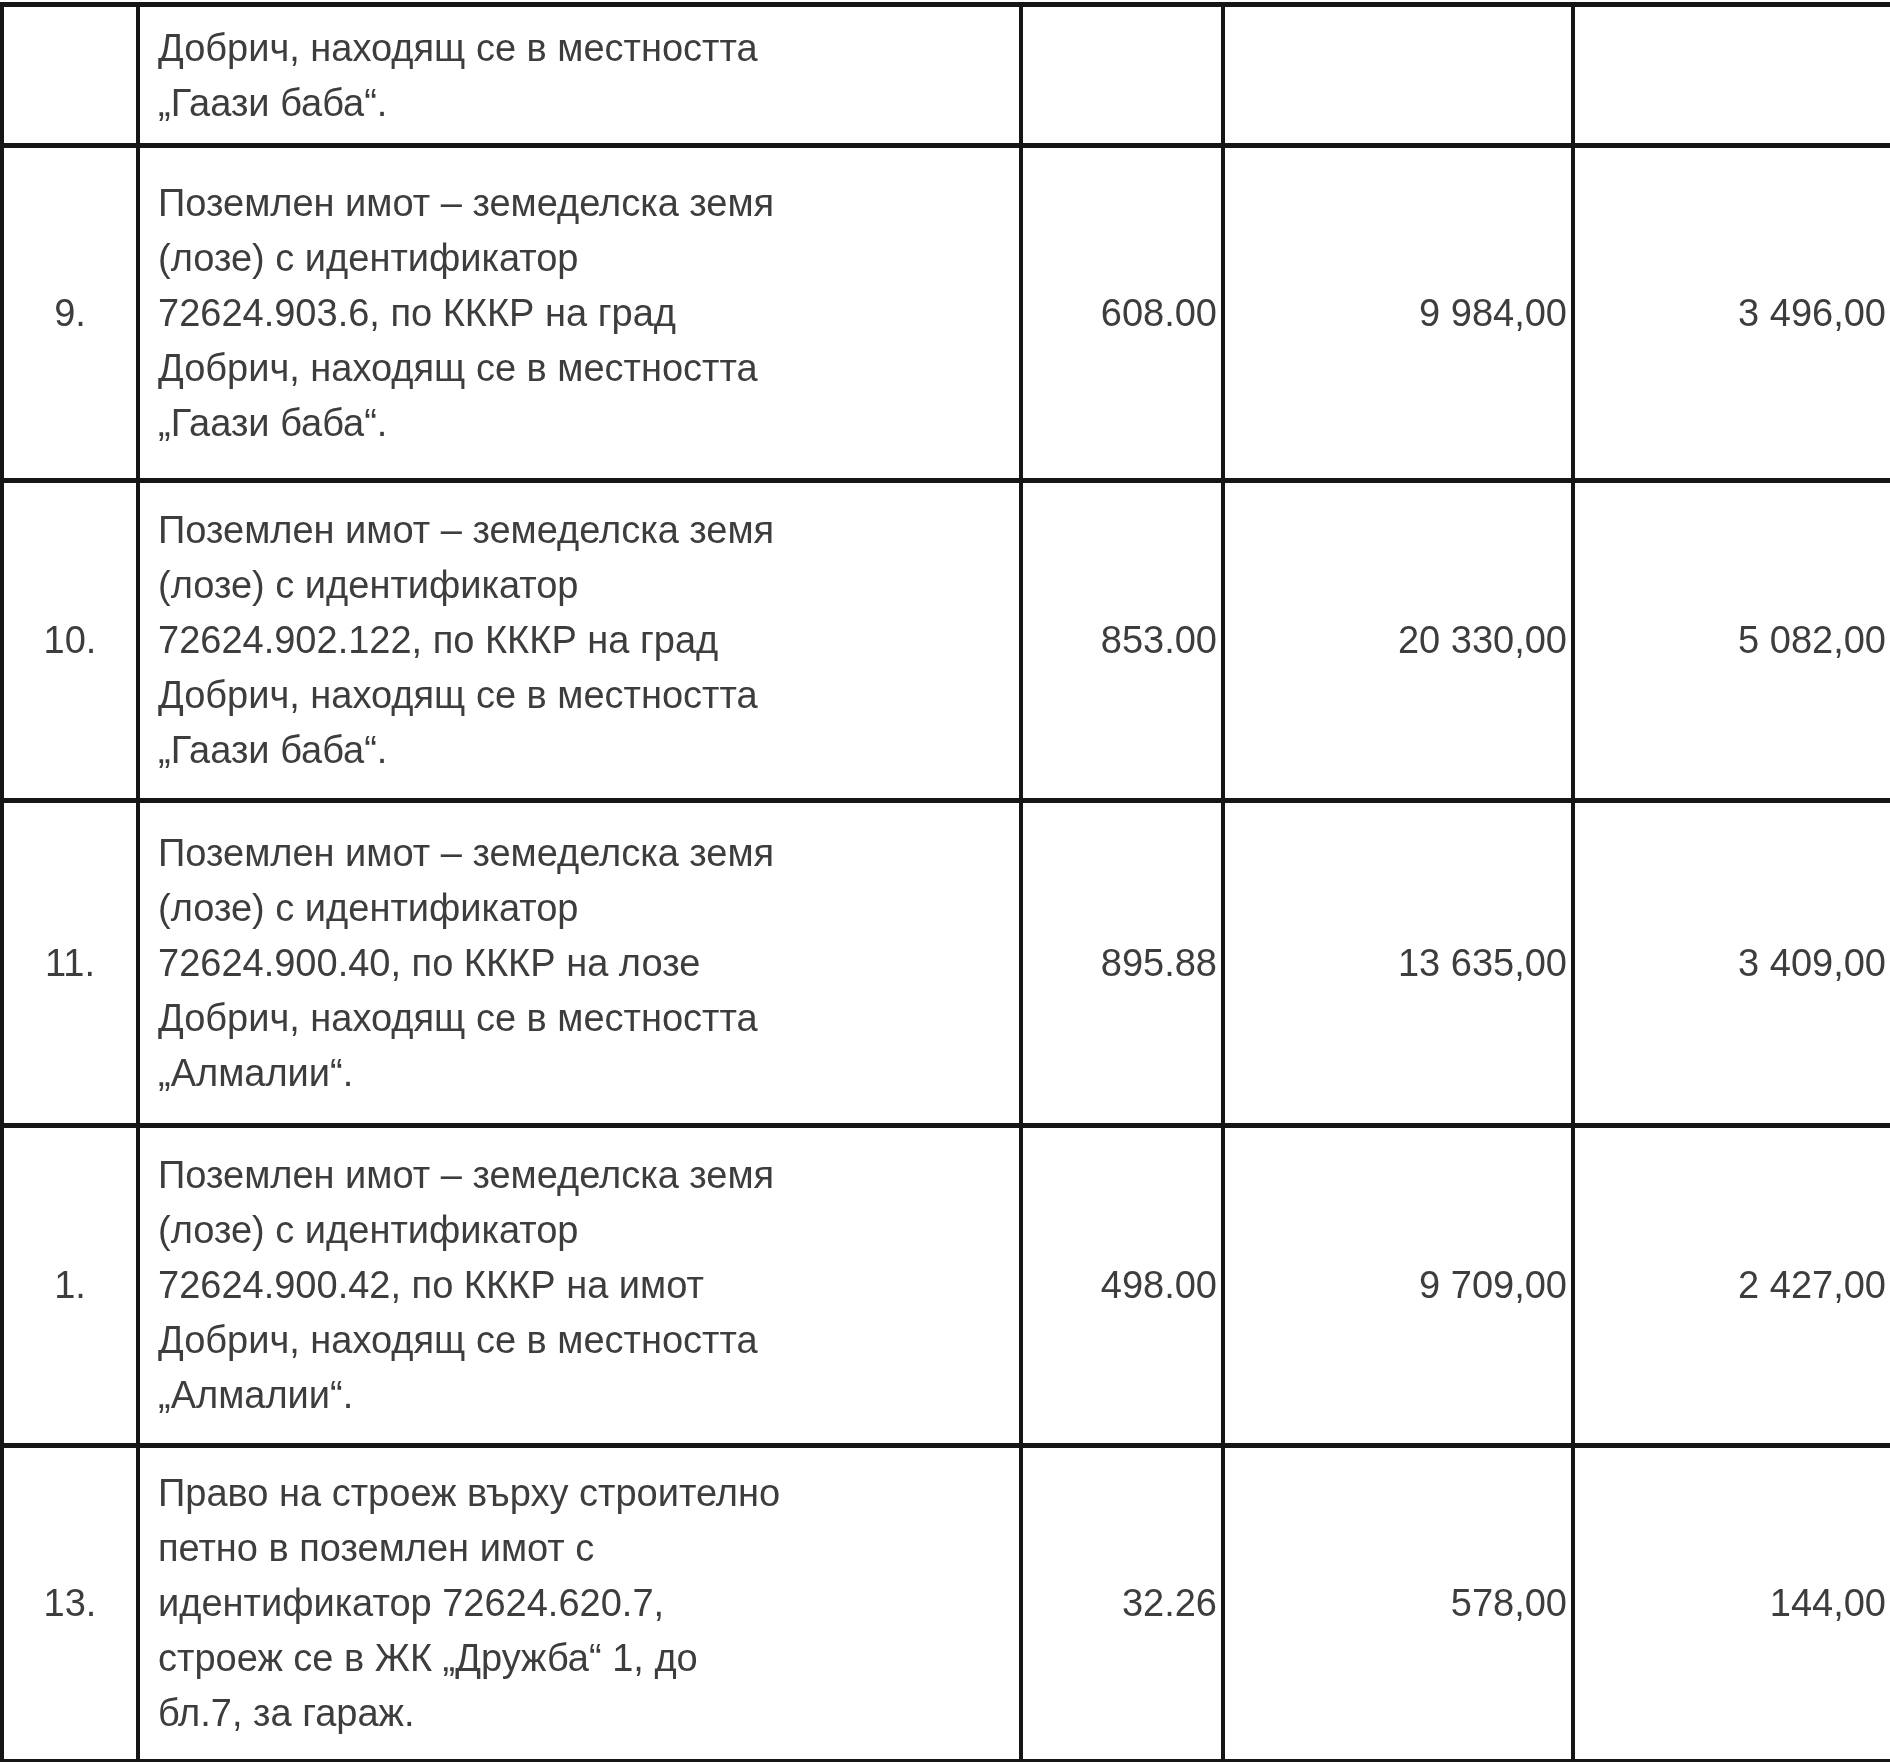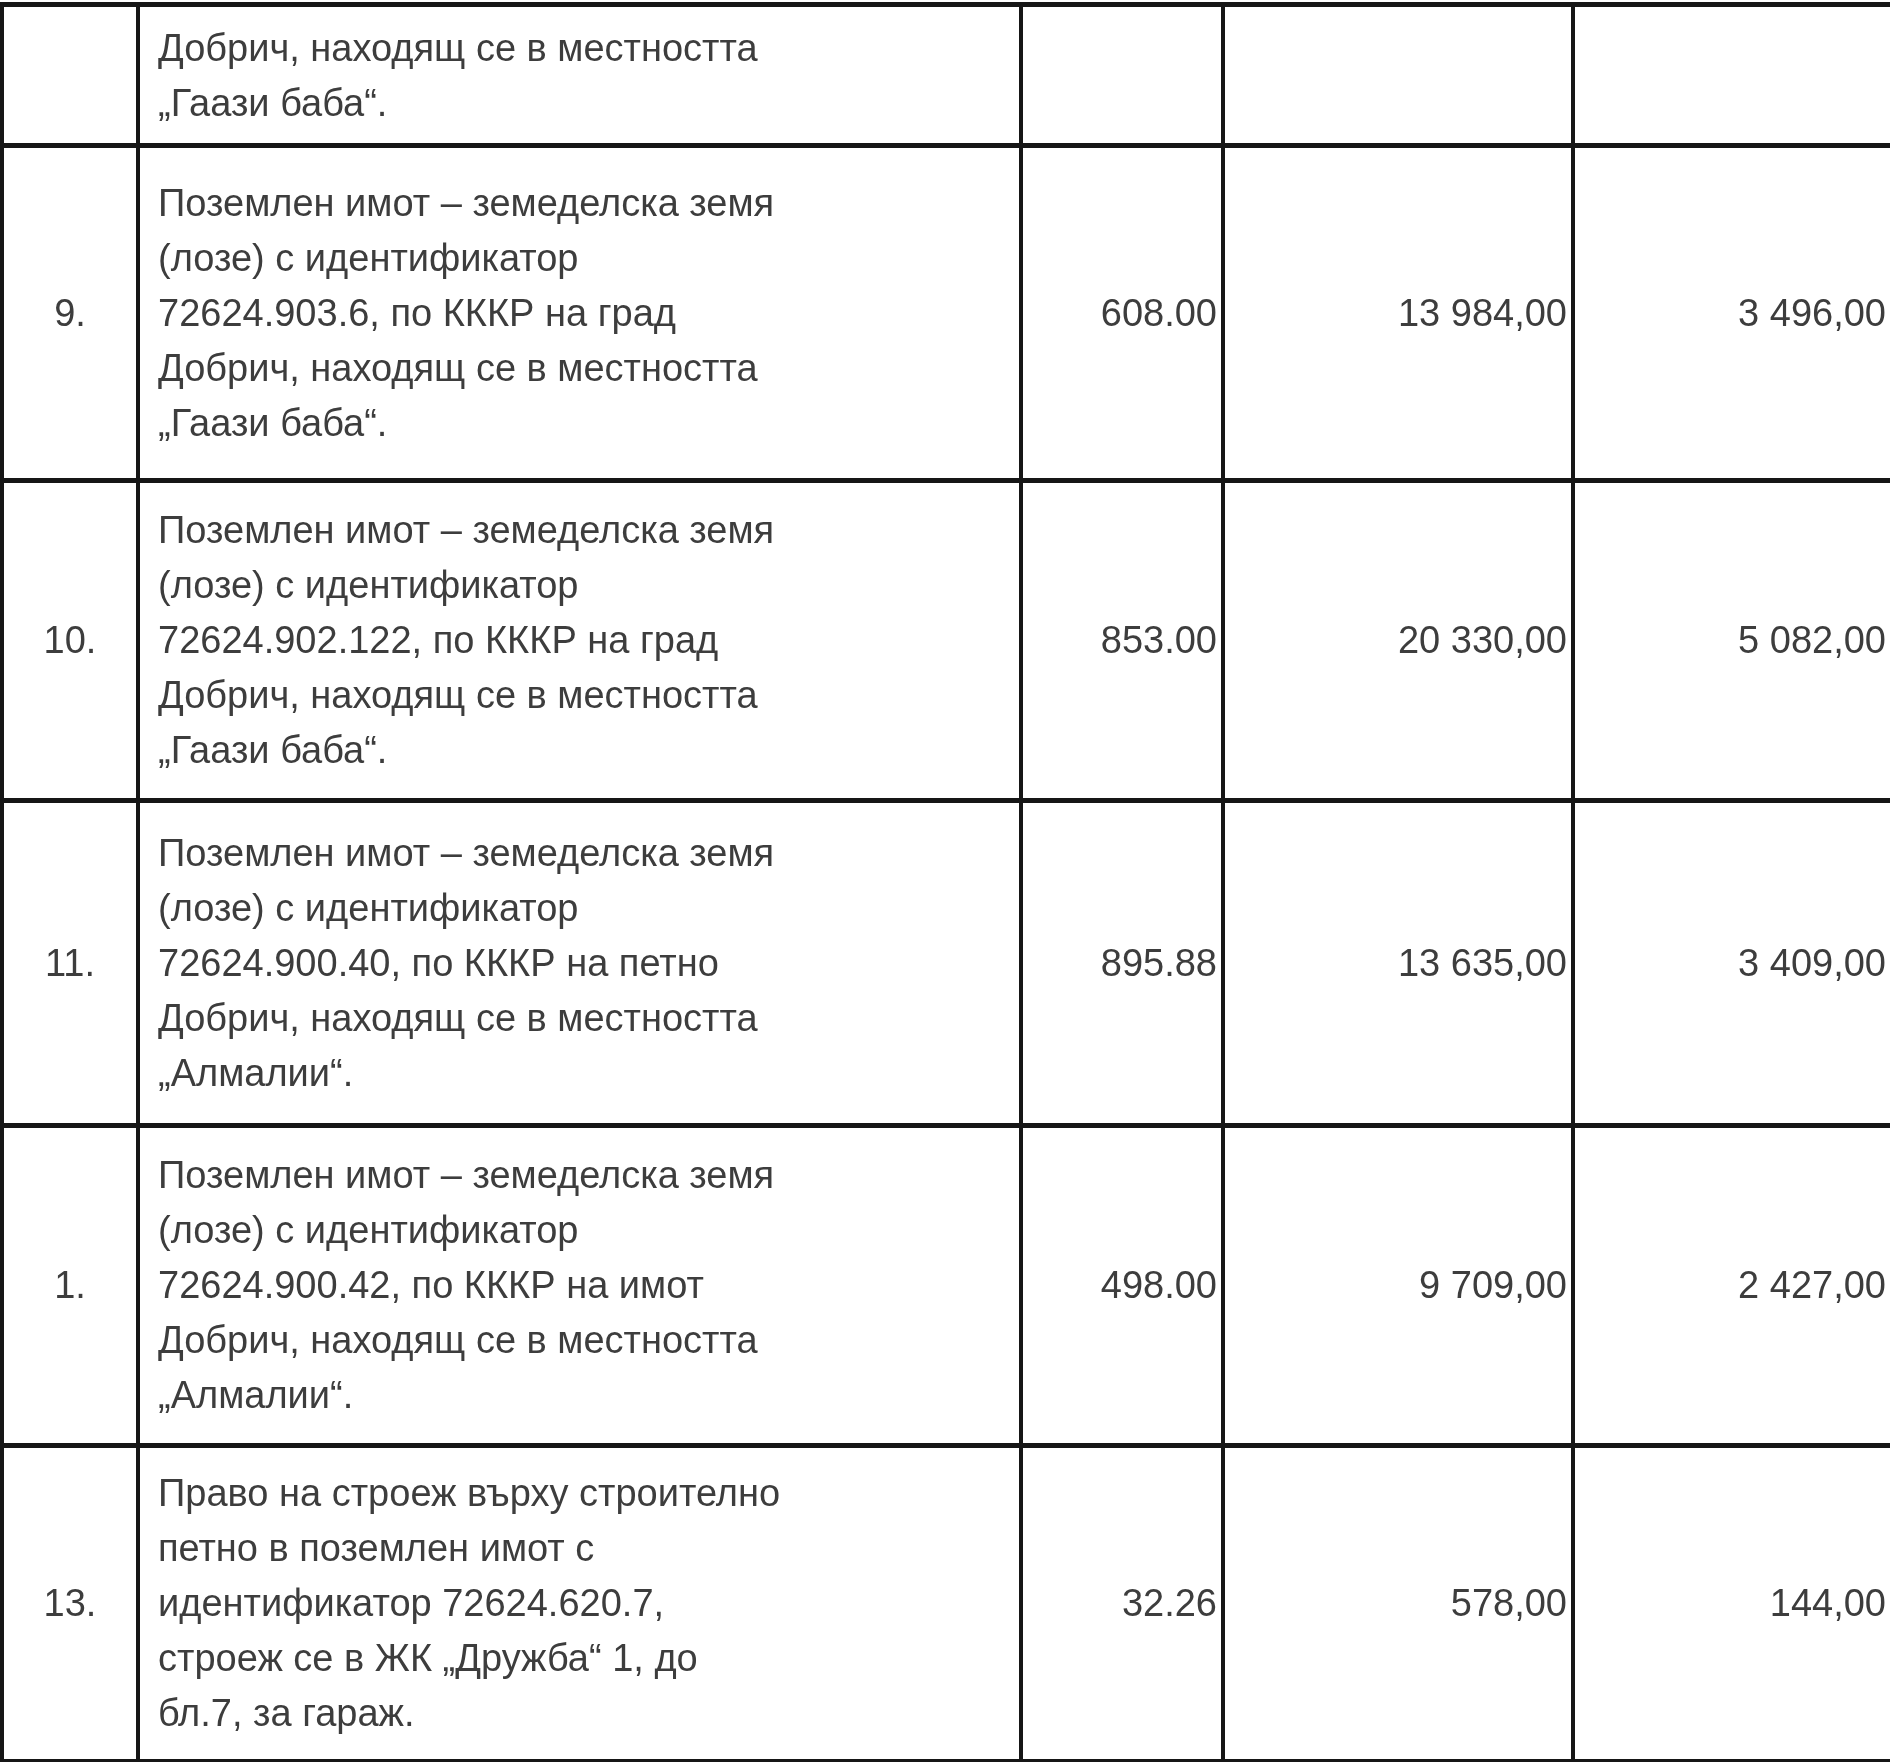--- a/index.html
+++ b/index.html
@@ -88,21 +88,21 @@
   <tr>
     <td class="num-cell">9.</td>
     <td class="desc-cell">
             <div class="line">Поземлен имот – земеделска земя</div>
             <div class="line">(лозе) с идентификатор</div>
             <div class="line">72624.903.6, по КККР на град</div>
             <div class="line">Добрич, находящ се в местността</div>
             <div class="line">„Гаази баба“.</div>
           </td>
     <td class="val-cell">608.00</td>
-    <td class="val-cell">13 984,00</td>
+    <td class="val-cell">9 984,00</td>
     <td class="val-cell">3 496,00</td>
   </tr>
 
   <tr>
     <td class="num-cell">10.</td>
     <td class="desc-cell">
             <div class="line">Поземлен имот – земеделска земя</div>
             <div class="line">(лозе) с идентификатор</div>
             <div class="line">72624.902.122, по КККР на град</div>
             <div class="line">Добрич, находящ се в местността</div>
@@ -111,21 +111,21 @@
     <td class="val-cell">853.00</td>
     <td class="val-cell">20 330,00</td>
     <td class="val-cell">5 082,00</td>
   </tr>
 
   <tr>
     <td class="num-cell">11.</td>
     <td class="desc-cell">
             <div class="line">Поземлен имот – земеделска земя</div>
             <div class="line">(лозе) с идентификатор</div>
-            <div class="line">72624.900.40, по КККР на петно</div>
+            <div class="line">72624.900.40, по КККР на лозе</div>
             <div class="line">Добрич, находящ се в местността</div>
             <div class="line">„Алмалии“.</div>
           </td>
     <td class="val-cell">895.88</td>
     <td class="val-cell">13 635,00</td>
     <td class="val-cell">3 409,00</td>
   </tr>
 
   <tr>
     <td class="num-cell">1.</td>

